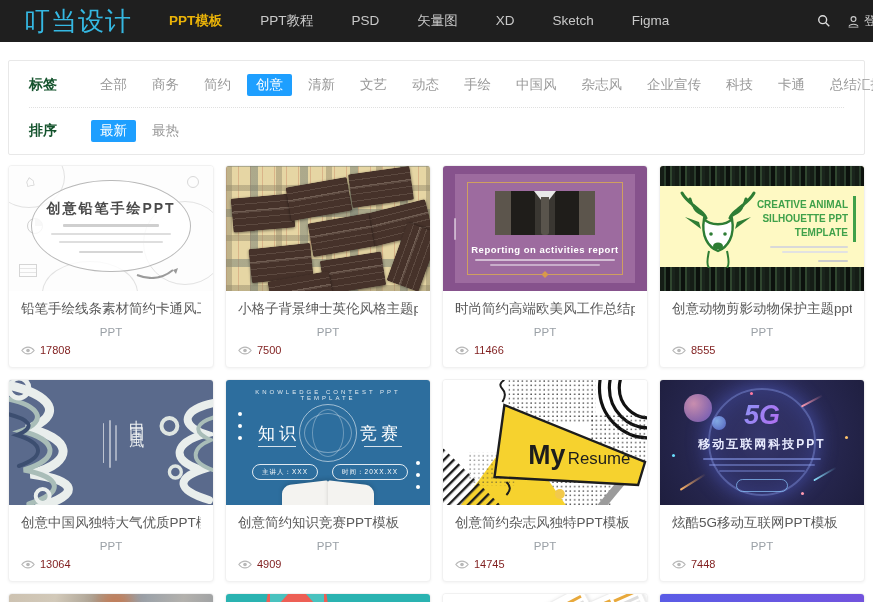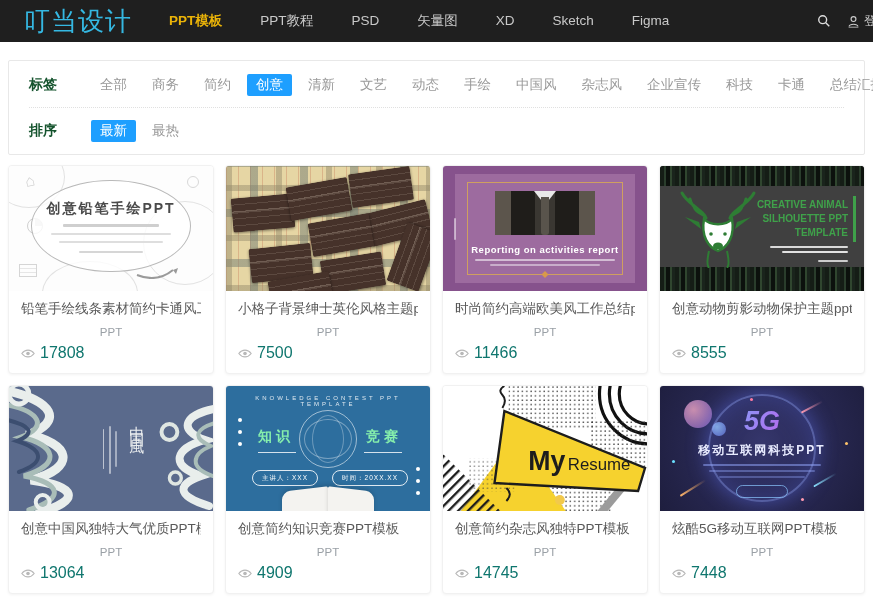--- a/index.html
+++ b/index.html
@@ -24,21 +24,21 @@
   .tag.active { background:#1e9fff; color:#fff; }
   .dotted-divider { border-top:1px dotted #e0e0e0; margin:11px 0 12px; }
 
   
   .grid { margin:0 8px; display:grid; grid-template-columns:repeat(4,1fr); gap:11px; }
   .card { background:#fff; border:1px solid #f1f1f1; border-radius:4px; overflow:hidden; box-shadow:0 1px 3px rgba(0,0,0,.05); cursor:pointer; }
   .card-img { position:relative; height:125px; overflow:hidden; }
   .card-body { padding:9px 12px 11px; }
   .card-title { font-size:13.5px; color:#595959; white-space:nowrap; overflow:hidden; }
   .card-type { font-size:11.5px; color:#9aa0a6; margin-top:8px;text-align:center; }
-  .card-views { display:flex; align-items:center; gap:5px; font-size:16px; color:#0f766e; margin-top:6px; }
+  .card-views { display:flex; align-items:center; gap:5px; font-size:11px; color:#7f1d1d; margin-top:6px; }
   .abs { position:absolute; }
   .abs-fill { position:absolute; inset:0; width:100%; height:100%; }
   .bar { position:absolute; border-radius:1px; }
 
   
   .img-pencil { background:#fdfdfd; }
   .doodle-circle { position:absolute; border:1px solid #e2e2e2; border-radius:50%; }
   .pencil-ellipse { position:absolute; left:11%; top:11%; width:78%; height:74%; border:1px solid #b9b9b9; border-radius:50%;
                     display:flex; flex-direction:column; align-items:center; justify-content:center; background:rgba(255,255,255,.8); }
   .pencil-title { font-size:14px; font-weight:bold; color:#4a4a4a; letter-spacing:2px; }
@@ -61,34 +61,34 @@
   .report-frame { position:absolute; inset:16px 24px; border:1px solid #cf9f5f; }
   .suit { position:absolute; left:50%; top:25px; transform:translateX(-50%); width:100px; height:44px;
     background:linear-gradient(90deg,#5c554c 0 16%, #1f1d1a 16% 40%, #3a3732 40% 60%, #1f1d1a 60% 84%, #5c554c 84% 100%); }
   .suit::before { content:''; position:absolute; left:50%; top:0; transform:translateX(-50%);
     border-left:11px solid transparent; border-right:11px solid transparent; border-top:14px solid #e9e9e9; }
   .suit::after { content:''; position:absolute; left:50%; top:6px; transform:translateX(-50%); width:8px; height:38px; background:#59544c; border-radius:0 0 3px 3px; }
   .report-title { position:absolute; top:78px; width:100%; text-align:center; color:#fff; font-size:9.5px; font-weight:bold; letter-spacing:.5px; }
   .report-diamond { position:absolute; left:50%; top:106px; width:5px; height:5px; background:#d89a4a; transform:translateX(-50%) rotate(45deg); }
 
   
-  .img-deer { background:#404040; }
+  .img-deer { background:#fef9c3; }
   .forest { position:absolute; left:0; right:0;
     background:repeating-linear-gradient(90deg,#151d16 0 4px,#2a3d2c 4px 6px,#0c110d 6px 10px,#30462f 10px 12px,#1a241c 12px 15px); }
   .deer-text { position:absolute; right:16px; top:32px; text-align:right; color:#3fa14a; font-weight:bold; font-size:10px; line-height:1.4; }
   .deer-bar { position:absolute; right:8px; top:30px; width:3px; height:46px; background:#3fa14a; }
 
   
   .img-china { background:#5a6a8c; }
   .china-title { position:absolute; right:33%; top:22%; writing-mode:vertical-rl; color:#eceff0; font-size:15px; letter-spacing:7px; font-family:"DejaVu Serif","Liberation Serif",serif; }
 
   
   .img-know { background:#2d6e9e; }
   .know-top { position:absolute; top:9px; width:100%; text-align:center; color:rgba(255,255,255,.85); font-size:6px; letter-spacing:3px; }
-  .know-word { position:absolute; top:42px; color:#86efac; font-size:14px; font-weight:bold; letter-spacing:4px; }
+  .know-word { position:absolute; top:42px; color:#ffffff; font-size:17px; font-weight:normal; letter-spacing:4px; }
   .know-underline { position:absolute; top:66px; height:1px; width:38px; background:rgba(255,255,255,.8); }
   .know-globe { position:absolute; left:50%; top:24px; transform:translateX(-50%); width:58px; height:58px; border:1px solid rgba(255,255,255,.55); border-radius:50%; }
   .know-globe::before { content:''; position:absolute; inset:8px 4px; border:1px solid rgba(255,255,255,.35); border-radius:50%; }
   .know-globe::after { content:''; position:absolute; inset:4px 12px; border:1px solid rgba(255,255,255,.3); border-radius:50%; }
   .know-pill { position:absolute; top:84px; border:1px solid rgba(255,255,255,.85); border-radius:9px; color:#fff; font-size:6.5px; padding:2.5px 9px; letter-spacing:1px; white-space:nowrap; }
   .know-dot { position:absolute; width:4px; height:4px; border-radius:50%; background:#fff; }
   .book-page { position:absolute; bottom:-8px; width:46px; height:30px; background:#f4f3f0; box-shadow:0 -2px 4px rgba(0,0,0,.15); }
   .book-left { left:50%; margin-left:-46px; border-radius:8px 2px 0 4px; transform:skewY(-7deg); }
   .book-right { left:50%; border-radius:2px 8px 4px 0; transform:skewY(7deg); }
 

